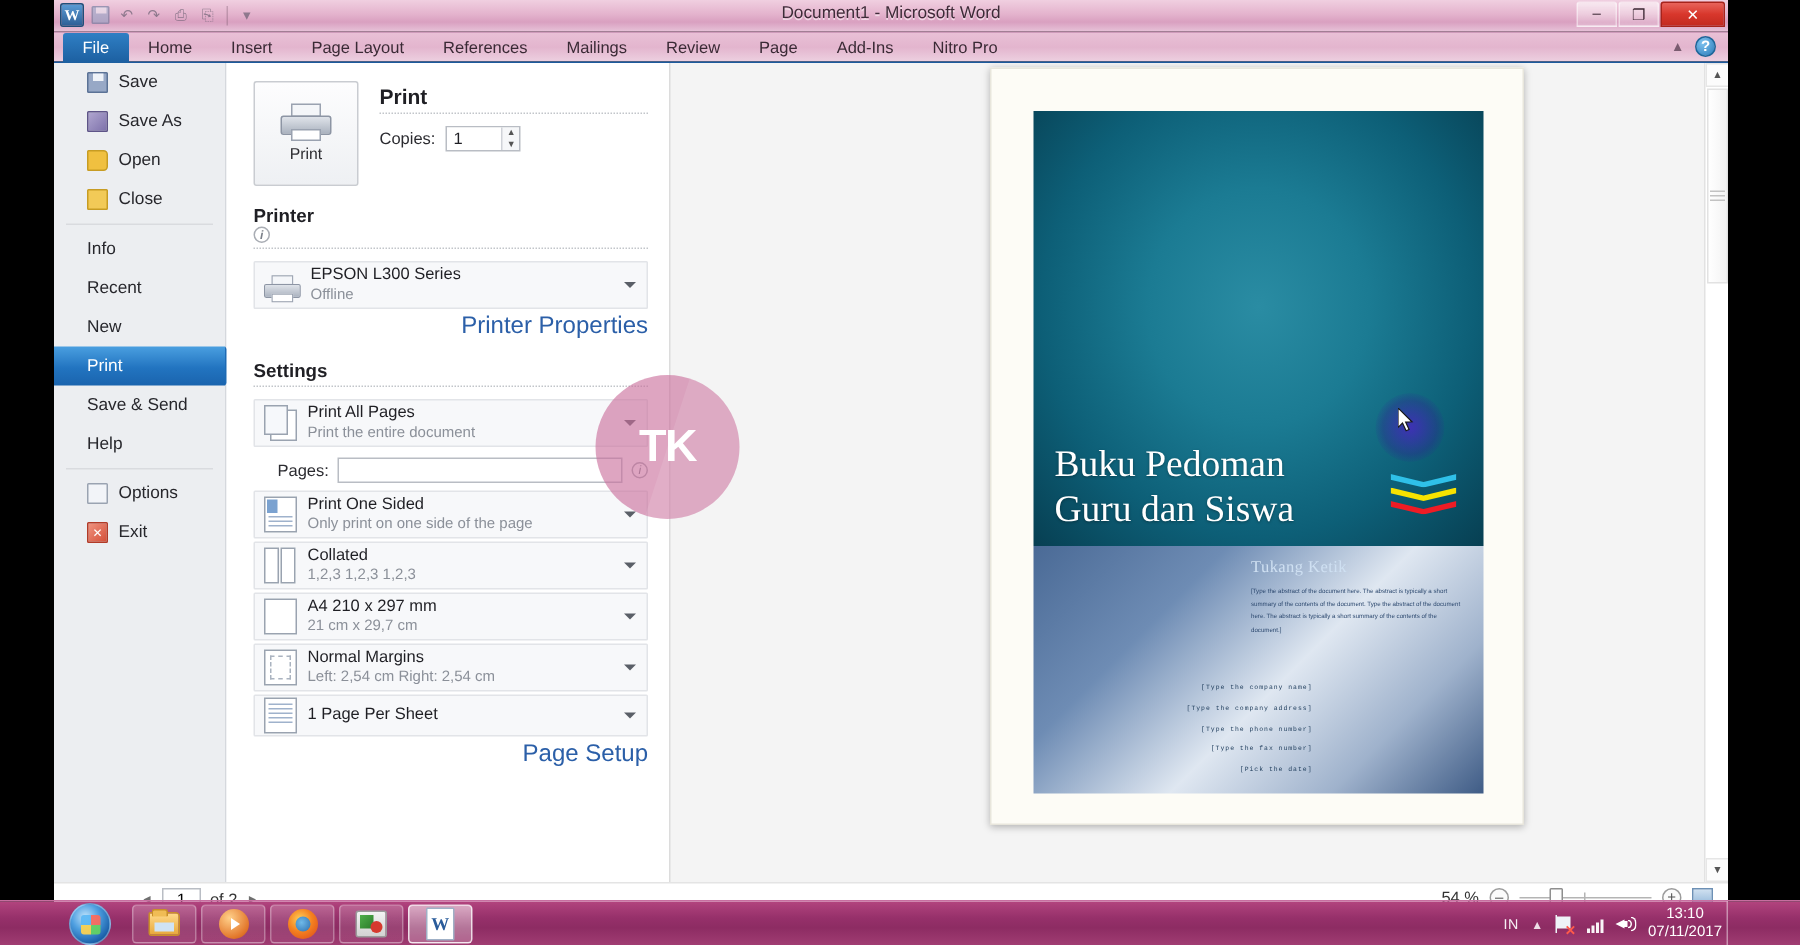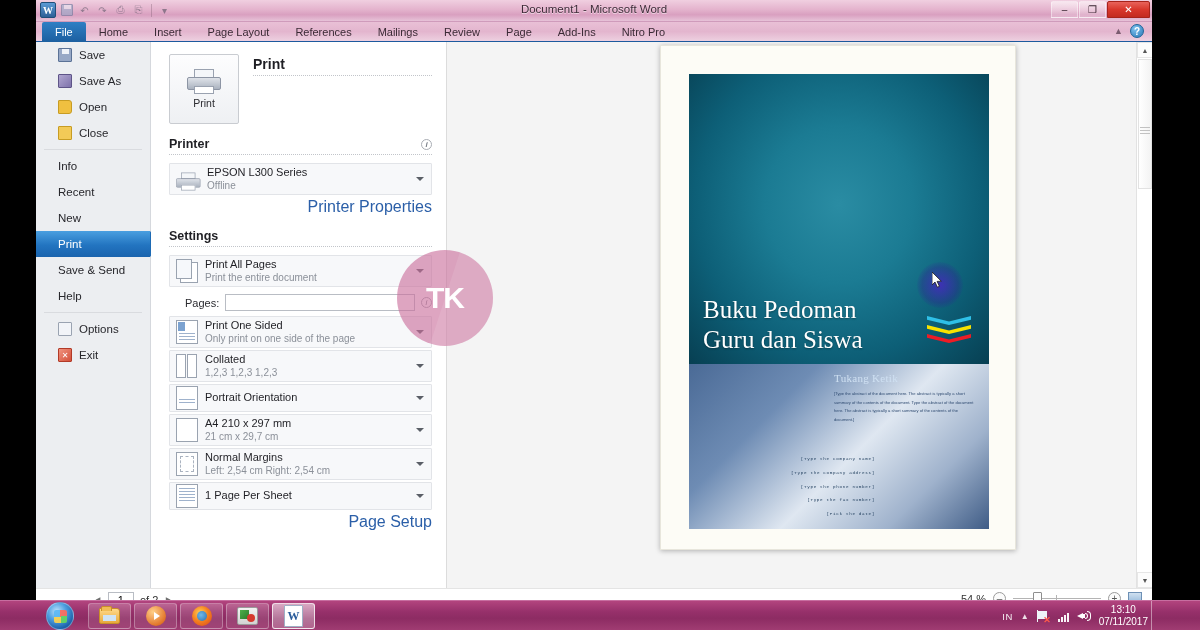--- a/index.html
+++ b/index.html
@@ -125,21 +125,21 @@
   .print-big .lbl { font-size: 10.5px; color: #2b2b30; }
   .print-head { font-size: 14px; font-weight: bold; color: #1f1f24; margin-bottom: 2px; }
   .dotted { border-bottom: 1px dotted #c2c5ca; height: 1px; margin: 3px 0 8px; }
   .copies-row { display: flex; align-items: center; gap: 7px; }
   .copies-lbl { font-size: 11px; color: #2b2b30; }
   .spin { display: flex; border: 1px solid #b9bdc4; height: 17px; width: 50px; background: #fff; }
   .spin input { border: 0; outline: 0; width: 36px; font-size: 11px; padding-left: 4px; font-family: inherit; color: #1f1f24; }
   .spin .arrows { width: 13px; border-left: 1px solid #cfd2d8; display: flex; flex-direction: column; background: #f6f7f9; }
   .spin .arrows span { flex: 1; font-size: 6px; line-height: 8px; text-align: center; color: #555; }
 
-  .sec-head { font-size: 12.5px; font-weight: bold; color: #1f1f24; margin-top: 13px; display: flex; justify-content: space-between; align-items: center; }
+  .sec-head { font-size: 12.5px; font-weight: bold; color: #1f1f24; margin-top: 13px; display: flex; justify-content: space-between; align-items: flex-start; flex-direction: column; }
   .info-i { width: 11px; height: 11px; border: 1px solid #a9adb4; border-radius: 50%; font-size: 8px; color: #7b8089; display: flex; align-items: center; justify-content: center; font-style: italic; }
 
   .sel-box {
     height: 32px; border: 1px solid #e2e4e8; background: #f7f8fa; border-radius: 1px;
     display: flex; align-items: center; padding: 0 6px; gap: 7px; position: relative;
   }
   .sel-box.sm { height: 28px; }
   .sel-box .txt { display: flex; flex-direction: column; justify-content: center; line-height: 1.25; overflow: hidden; }
   .sel-box .t1 { font-size: 11px; color: #1f1f24; white-space: nowrap; }
   .sel-box .t2 { font-size: 10px; color: #8b9099; white-space: nowrap; }
@@ -411,20 +411,30 @@
             <div class="printer-glyph">
               <div class="top"></div>
                 <div class="body"></div>
                 <div class="out"></div>
             </div>
             <div class="lbl">Print</div>
           </div>
           <div style="flex:1;padding-top:2px;">
             <div class="print-head">Print</div>
             <div class="dotted"></div>
+            <div class="copies-row">
+              <span class="copies-lbl">Copies:</span>
+              <span class="spin">
+                <input value="1" style="">
+                <span class="arrows">
+                  <span>▲</span>
+                  <span>▼</span>
+                </span>
+              </span>
+            </div>
           </div>
         </div>
 
         <div class="sec-head">
           <span>Printer</span>
           <span class="info-i">i</span>
         </div>
         <div class="dotted"></div>
 
         <div class="sel-box">
@@ -490,33 +500,20 @@
                 <span class="doc-sheet"></span>
               </span>
           </span>
           <span class="txt">
             <span class="t1">Collated</span>
             <span class="t2">1,2,3   1,2,3   1,2,3</span>
           </span>
           <span class="caret"></span>
         </div>
 
-        <div class="sel-box sm" style="margin-top:2px;">
-          <span class="di">
-            <span class="doc-sheet"></span>
-            <span class="lines" style="top:13px;">
-                <i></i>
-                <i></i>
-              </span>
-          </span>
-          <span class="txt">
-            <span class="t1">Portrait Orientation</span>
-          </span>
-          <span class="caret"></span>
-        </div>
 
         <div class="sel-box" style="margin-top:2px;">
           <span class="di">
             <span class="doc-sheet"></span>
           </span>
           <span class="txt">
             <span class="t1">A4 210 x 297 mm</span>
             <span class="t2">21 cm x 29,7 cm</span>
           </span>
           <span class="caret"></span>

